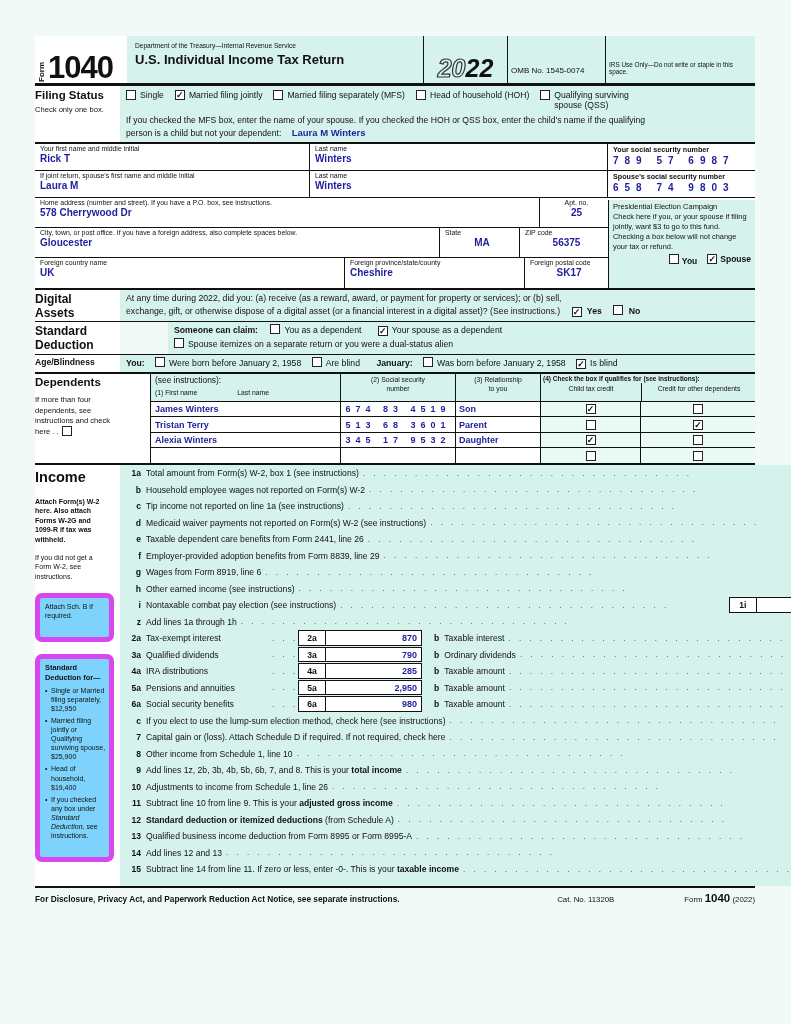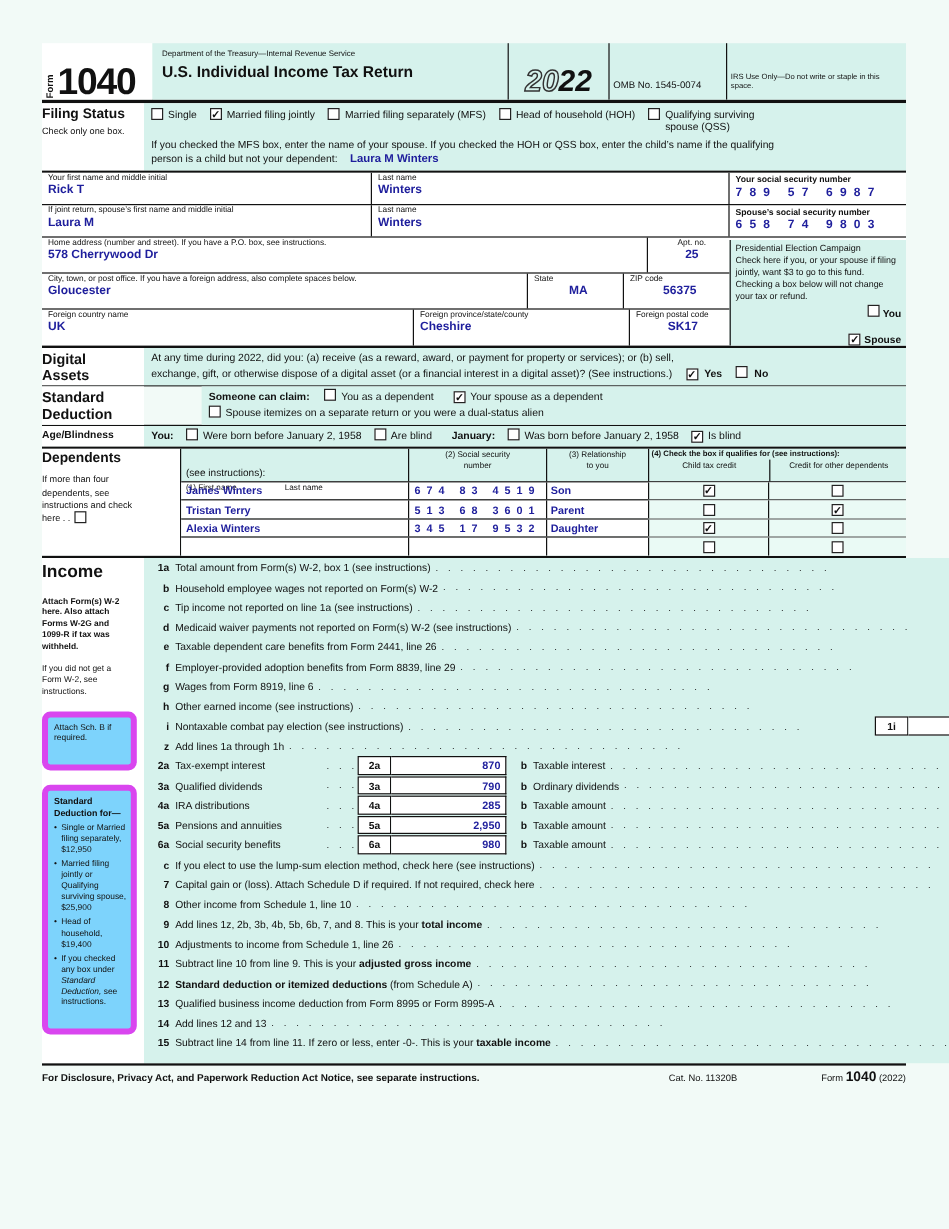--- a/index.html
+++ b/index.html
@@ -45,21 +45,21 @@
   .idc:last-child { border-right:none; }
   .id-lbl { font-size:6.9px; }
   .id-lbl.bld { font-weight:800; font-size:7.2px; }
   .id-val { font-size:10px; font-weight:bold; color:#1e1e9c; margin-top:1px; }
   .ssn-val { letter-spacing:6px; }
   .r1 { height:27px; } .r2 { height:27px; }
   .left-rows { width:573px; }
   .lr { height:30px; }
   .camp { position:absolute; right:0; top:56px; bottom:0; width:147px; border-left:1px solid #111; padding:2px 4px; font-size:7.4px; line-height:1.32; }
   .camp-title { font-weight:400; font-size:7.5px; }
-  .camp-boxes { display:flex; justify-content:flex-end; gap:10px; margin-top:3px; font-weight:bold; font-size:8.5px; align-items:flex-end;flex-direction:column; }
+  .camp-boxes { display:flex; justify-content:flex-end; gap:10px; margin-top:3px; font-weight:bold; font-size:8.5px; align-items:flex-start; }
   .camp-boxes .cb { margin-right:3px; }
 
   
   .da { border-bottom:1.5px solid #111; }
   .da-main { flex:1; padding:2px 6px; font-size:8.7px; line-height:1.45; }
   .lbl-2l { font-size:12px; font-weight:800; line-height:1.15; }
   .yn { font-weight:bold; margin-left:9px; }
   .yn .cb { vertical-align:-1px; margin-right:3px; }
   .sd { border-bottom:1.5px solid #111;gap:48px; }
   .sd-main { flex:1; padding:2px 6px; font-size:8.7px; line-height:1.6; }
@@ -71,21 +71,21 @@
   .age-main { flex:1; padding:2px 6px 3px; font-size:8.7px; }
   .age-main .cb { vertical-align:-1px; margin:0 4px 0 8px; }
 
   
   .dep { border-bottom:2px solid #111; }
   .dep-left { width:115px; background:#fff; padding:2px 4px 0 0; flex:none; }
   .dep-more { font-size:7.6px; margin-top:7px; line-height:1.35; width:82px; }
   .dep-more .cb { vertical-align:-2px; margin-left:3px; }
   .dep-table { flex:1; border-left:1px solid #111; }
   .dep-hrow { display:flex; height:27px; }
-  .dh { border-left:1px solid #111; font-size:6.8px; padding:15px 3px; }
+  .dh { border-left:1px solid #111; font-size:6.8px; padding:1px 3px; }
   .dh-name { flex:1; border-left:none; padding-left:4px; }
   .see { font-size:8.4px; }
   .fn { display:flex; gap:40px; font-size:6.8px; margin-top:4px; }
   .dh-ssn { width:115px; text-align:center; line-height:1.3; padding-top:2px; }
   .dh-rel { width:85px; text-align:center; line-height:1.3; padding-top:2px; }
   .dh-q4 { width:215px; padding:0; display:flex; flex-direction:column; }
   .q4t { font-size:6.5px; padding:1px 2px; font-weight:bold; }
   .q4sub { display:flex; flex:1; }
   .q4sub .q4c { flex:none; text-align:center; font-size:6.8px; padding-top:2px; }
   .q4c1 { width:100px; }

